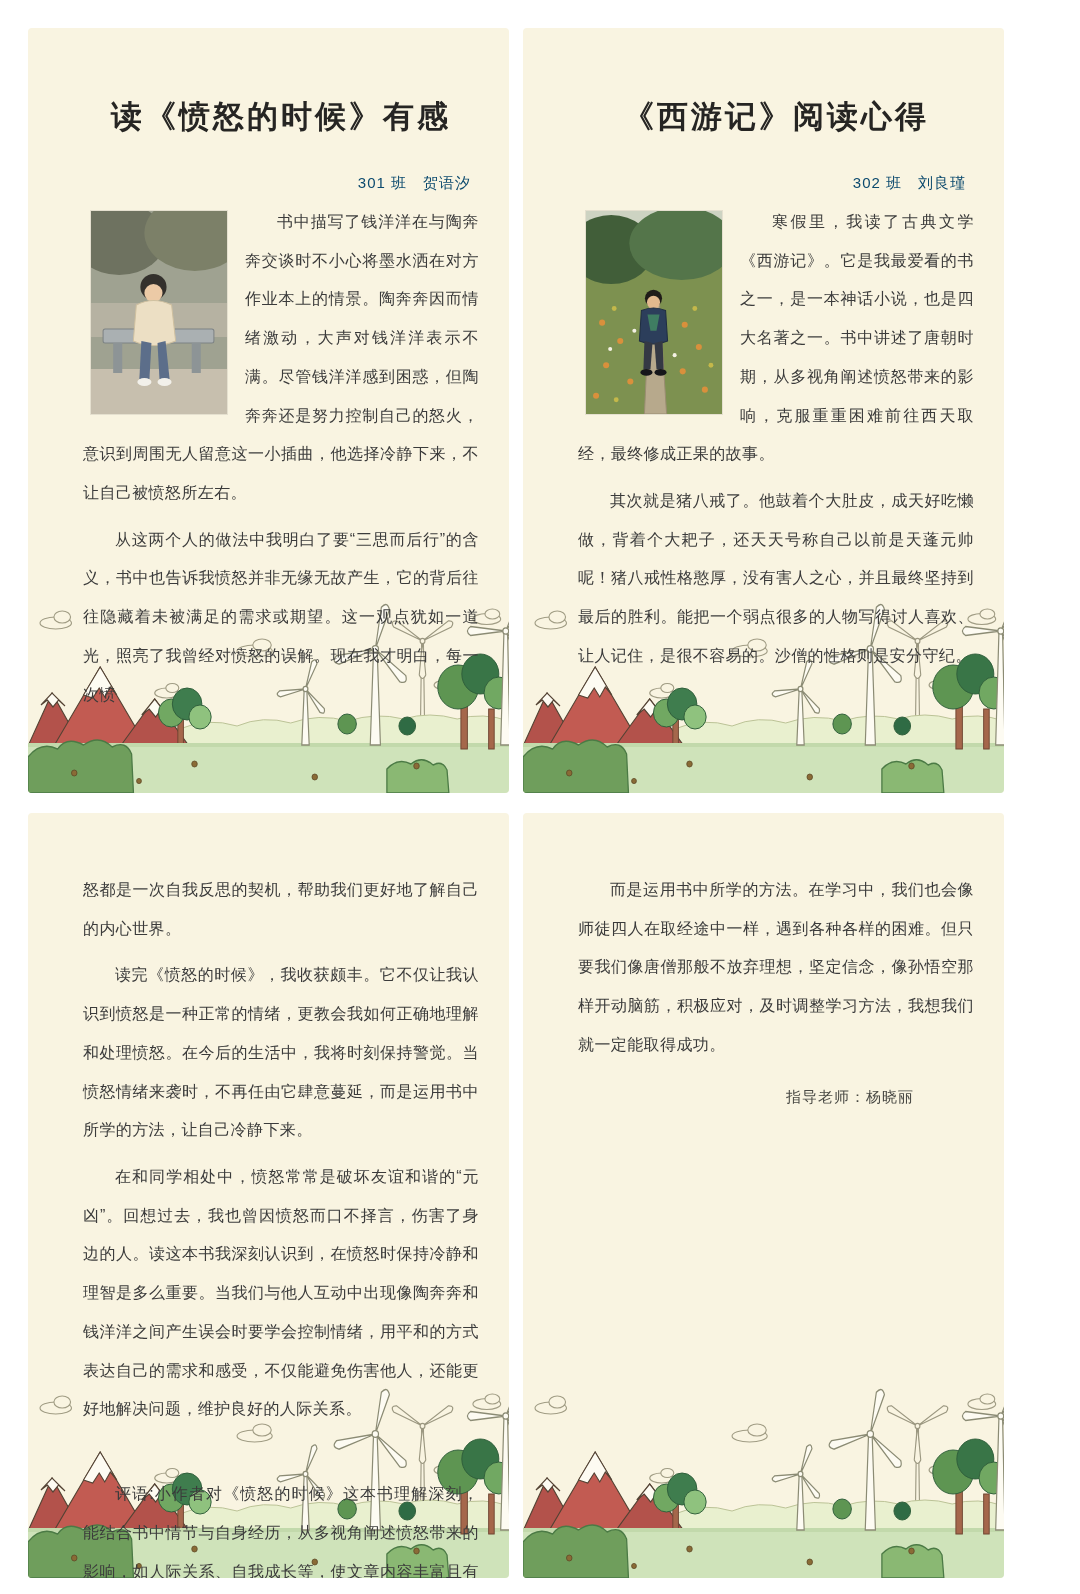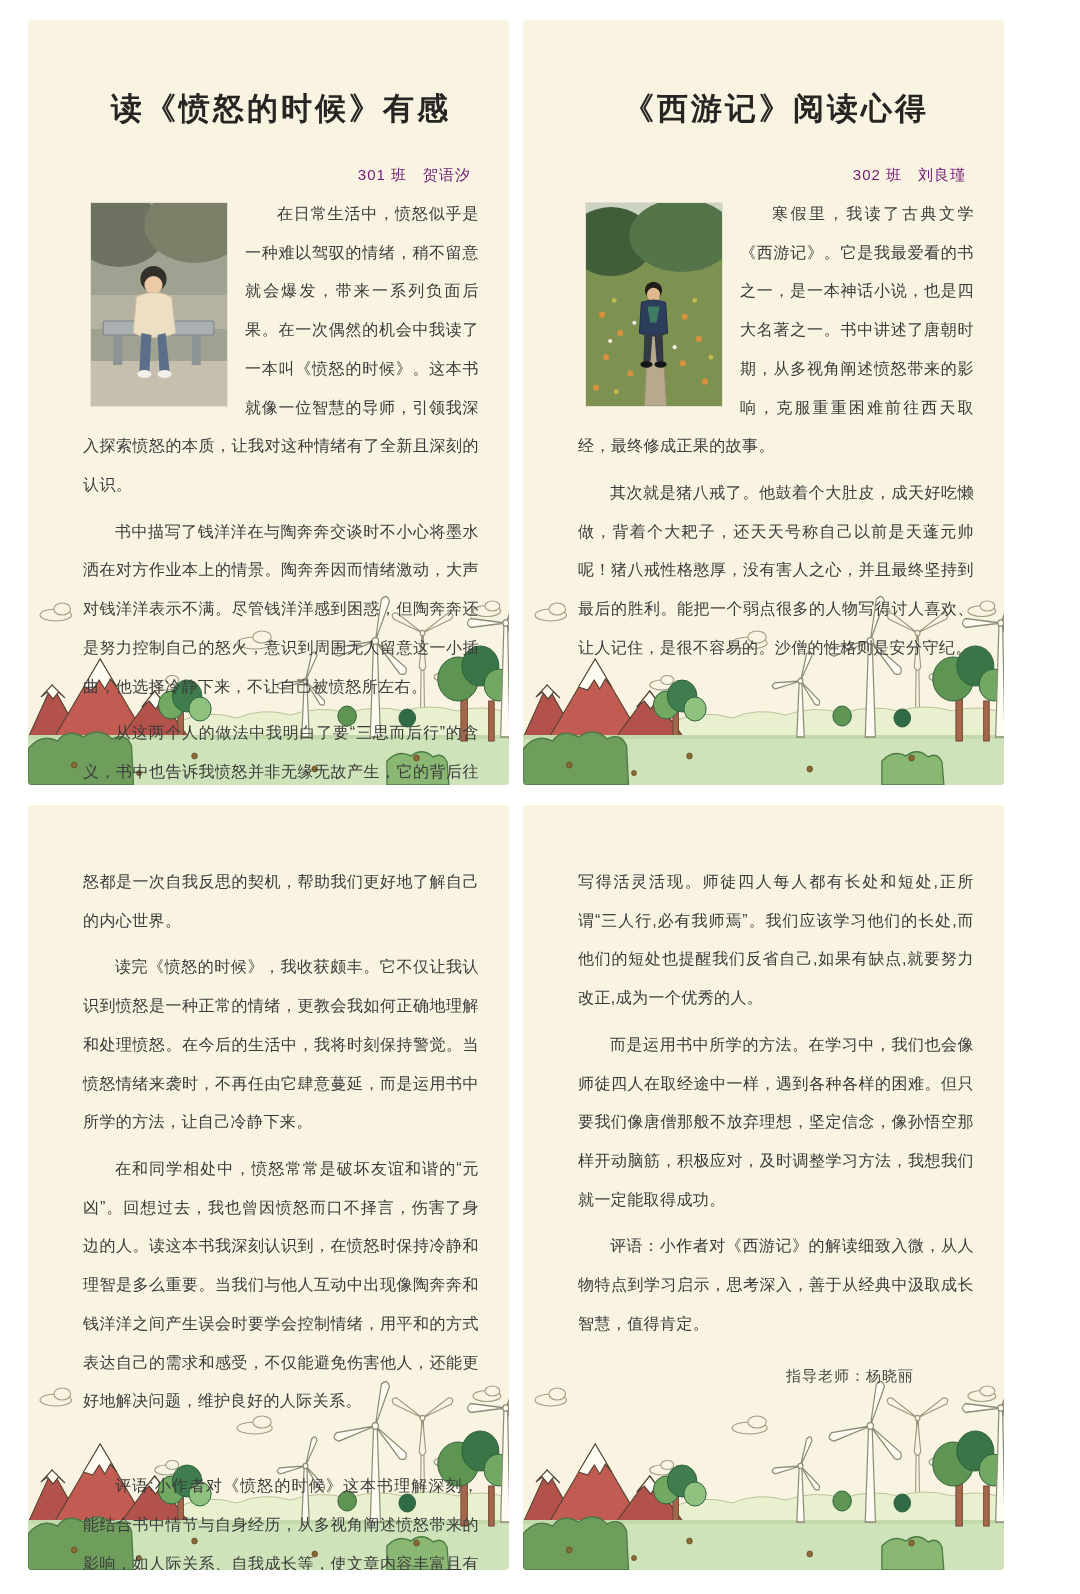--- a/index.html
+++ b/index.html
@@ -1,23 +1,23 @@
 <!DOCTYPE html>
 <html><head>
 <meta charset="utf-8">
 <style>
   html,body{margin:0;padding:0;background:#ffffff;}
   body{font-family:"Liberation Sans","DejaVu Sans",sans-serif;color:#3b3b3b;}
-  .sheet{width:1032px;height:1594px;box-sizing:border-box;padding:20px 28px;background:#ffffff;
+  .sheet{width:1032px;height:1594px;box-sizing:border-box;padding:28px 28px;background:#ffffff;
          display:grid;grid-template-columns:1fr 1fr;grid-template-rows:765px 765px;column-gap:14px;row-gap:20px;}
   .panel{position:relative;background:#f9f4e1;overflow:hidden;border-radius:4px;}
   .panel-inner{position:relative;z-index:2;box-sizing:border-box;padding:0 30px 0 55px;}
   h1.title{font-family:"DejaVu Serif","Liberation Serif",serif;font-weight:700;color:#262523;
            font-size:31px;letter-spacing:3px;text-align:center;margin:68px 0 0 0;}
-  .byline{font-size:15px;color:#701a75;text-align:right;padding-right:8px;margin:36px 0 10px 0;letter-spacing:1px;}
+  .byline{font-size:15px;color:#0c4a6e;text-align:right;padding-right:8px;margin:36px 0 10px 0;letter-spacing:1px;}
   .body{font-size:16px;line-height:2.42;letter-spacing:0.4px;}
   .body p{margin:0 0 8px 0;text-indent:2em;text-align:justify;}
   .body p.no-indent{text-indent:0;}
   .photo{float:left;width:136px;height:203px;margin:8px 18px 10px 8px;box-shadow:0 0 0 1px rgba(0,0,0,0.08);}
   .photo svg{display:block;width:100%;height:100%;}
   .comment{margin-top:46px !important;}
   .teacher{font-size:15px;color:#4a4a45;letter-spacing:1px;margin-top:14px;}
   .teacher.right{text-align:right;padding-right:60px;}
   .bottom-body{padding-top:58px;}
   .decor{position:absolute;left:0;right:0;bottom:0;height:200px;z-index:1;pointer-events:none;}
@@ -211,21 +211,20 @@
   <section class="panel">
     <div class="panel-inner">
       <h1 class="title">读《愤怒的时候》有感</h1>
       <div class="byline">301 班　贺语汐</div>
       <div class="body">
         <span class="photo">
             <svg>
               <use href="#photo-girl"></use>
             </svg>
           </span>
-        <p>在日常生活中，愤怒似乎是一种难以驾驭的情绪，稍不留意就会爆发，带来一系列负面后果。在一次偶然的机会中我读了一本叫《愤怒的时候》。这本书就像一位智慧的导师，引领我深入探索愤怒的本质，让我对这种情绪有了全新且深刻的认识。</p>
         <p>书中描写了钱洋洋在与陶奔奔交谈时不小心将墨水洒在对方作业本上的情景。陶奔奔因而情绪激动，大声对钱洋洋表示不满。尽管钱洋洋感到困惑，但陶奔奔还是努力控制自己的怒火，意识到周围无人留意这一小插曲，他选择冷静下来，不让自己被愤怒所左右。</p>
         <p>从这两个人的做法中我明白了要“三思而后行”的含义，书中也告诉我愤怒并非无缘无故产生，它的背后往往隐藏着未被满足的需求或期望。这一观点犹如一道光，照亮了我曾经对愤怒的误解。现在我才明白，每一次愤</p>
       </div>
     </div>
     <div class="decor">
         <svg preserveAspectRatio="none">
           <use href="#landscape"></use>
         </svg>
       </div>
   </section>
@@ -265,23 +264,21 @@
     <div class="decor">
         <svg preserveAspectRatio="none">
           <use href="#landscape"></use>
         </svg>
       </div>
   </section>
 
   <section class="panel">
     <div class="panel-inner bottom-body">
       <div class="body">
-        <p class="no-indent">写得活灵活现。师徒四人每人都有长处和短处,正所谓“三人行,必有我师焉”。我们应该学习他们的长处,而他们的短处也提醒我们反省自己,如果有缺点,就要努力改正,成为一个优秀的人。</p>
         <p>而是运用书中所学的方法。在学习中，我们也会像师徒四人在取经途中一样，遇到各种各样的困难。但只要我们像唐僧那般不放弃理想，坚定信念，像孙悟空那样开动脑筋，积极应对，及时调整学习方法，我想我们就一定能取得成功。</p>
-        <p>评语：小作者对《西游记》的解读细致入微，从人物特点到学习启示，思考深入，善于从经典中汲取成长智慧，值得肯定。</p>
         <div class="teacher right">指导老师：杨晓丽</div>
       </div>
     </div>
     <div class="decor">
         <svg preserveAspectRatio="none">
           <use href="#landscape"></use>
         </svg>
       </div>
   </section>
 

